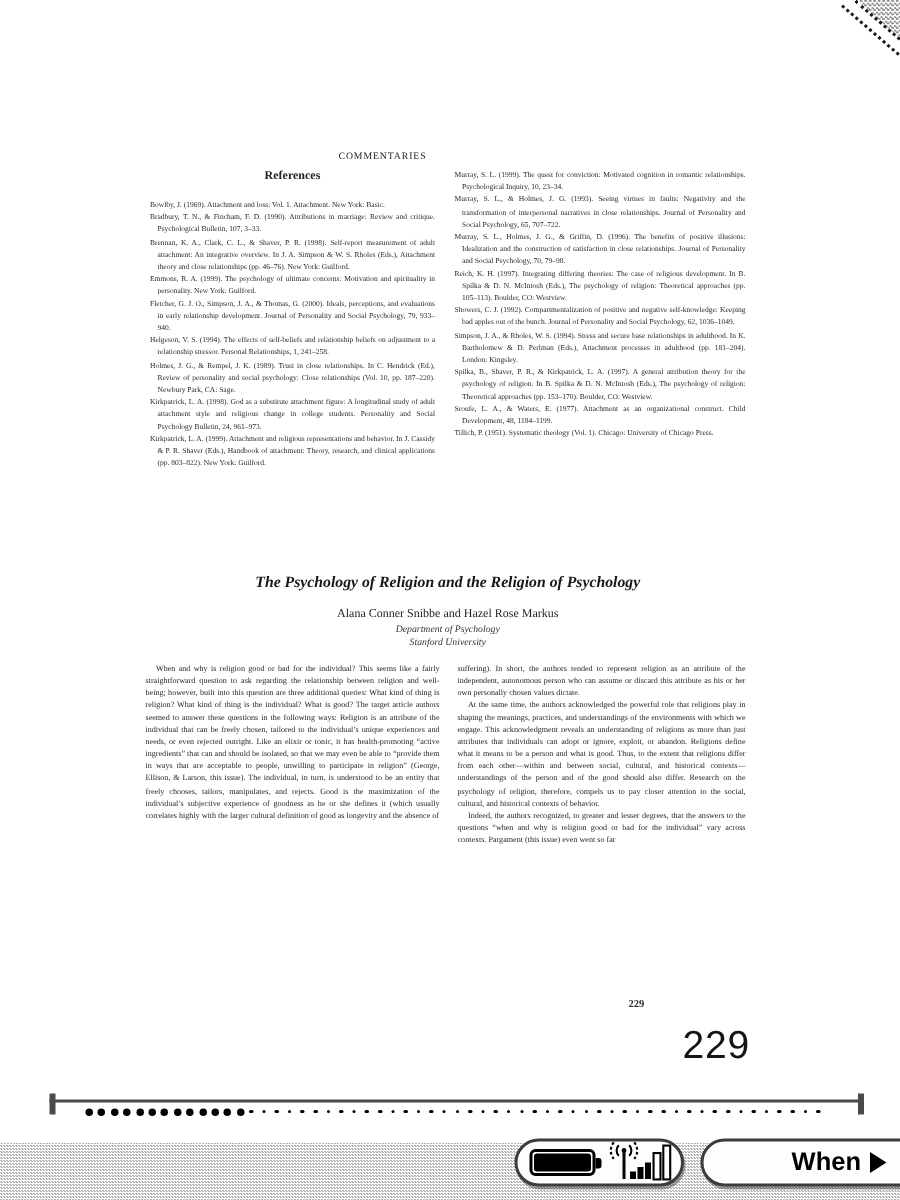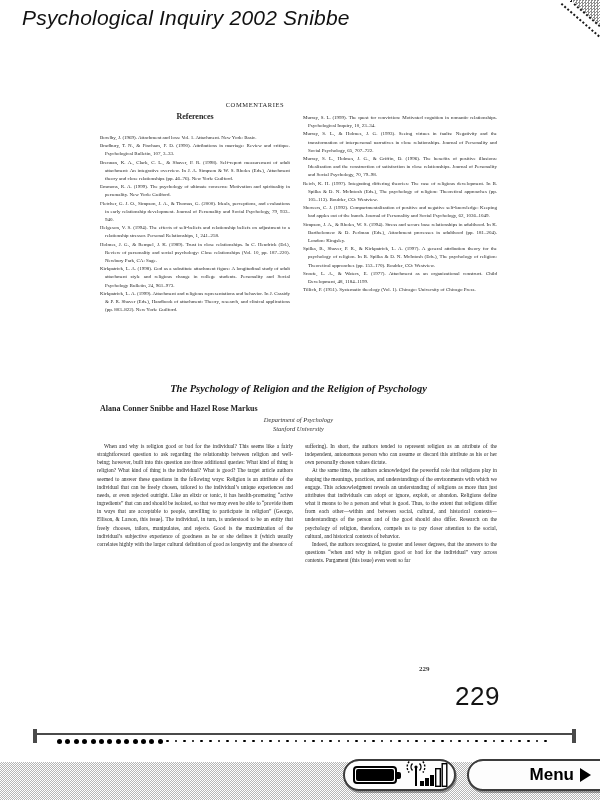--- a/index.html
+++ b/index.html
@@ -28,22 +28,22 @@
   .ref-heading { position:absolute; left:100px; top:112px; width:190px; text-align:center;
           font-weight:bold; font-size:8px; }
   .ref-col { position:absolute; }
   .ref-col.left  { left:100px; top:134px; width:190px; }
   .ref-col.right { left:303px; top:114px; width:194px; }
   .ref-entry { font-size:5px; line-height:8.2px; text-align:justify;
           text-indent:-5px; padding-left:5px; color:#262626; }
 
   .article-title   { position:absolute; left:100px; top:383px; width:397px; text-align:center;
           font-weight:bold; font-size:10.5px; color:#171717;font-style:italic; }
-  .article-authors { position:absolute; left:100px; top:404px; width:397px; 
-          font-weight:bold; font-size:8px; }
+  .article-authors { position:absolute; left:100px; top:404px; width:397px; text-align:center;
+          font-weight:normal; font-size:8px; }
   .article-affil   { position:absolute; left:100px; width:397px; text-align:center;
           font-style:italic; font-size:6.5px; color:#333; }
   .affil1 { top:416px; } .affil2 { top:425px; }
 
   .body-col { position:absolute; top:442px; }
   .body-col.left  { left:97px;  width:196px; }
   .body-col.right { left:305px; width:192px; }
   .para { font-size:5.4px; line-height:8.15px; text-align:justify; text-indent:7px; color:#262626; }
   .body-col.right .para:first-child { text-indent:0; }
 
@@ -78,21 +78,20 @@
   .menu-pill { left:467px; width:150px; justify-content:flex-end; padding-right:24px; gap:4px; }
   .menu-label { font-size:17px; font-weight:bold; color:#000; }
   .menu-arrow { width:0; height:0; border-left:11px solid #000; border-top:7px solid transparent;
           border-bottom:7px solid transparent; margin-left:2px; }
 </style>
 </head>
 <body>
 
 <div class="screen">
 
-  <div class="book-title">Psychological Inquiry 2002 Snibbe</div>
 
   <div class="dogear">
     <div class="dogear-fill"></div>
     <div class="dogear-line a"></div>
     <div class="dogear-line b"></div>
   </div>
 
   <div class="scan">
     <div class="running-head">COMMENTARIES</div>
     <div class="ref-heading">References</div>
@@ -165,18 +164,18 @@
         <rect x="9" y="7" width="2" height="18" fill="#000"></rect>
         <rect x="14" y="20" width="4" height="5" fill="#000"></rect>
         <rect x="19" y="17" width="4" height="8" fill="#000"></rect>
         <rect x="24" y="14" width="4" height="11" fill="#000"></rect>
         <rect x="29.7" y="7.7" width="4.6" height="17.6" fill="#fff" stroke="#000" stroke-width="1.4"></rect>
         <rect x="36.2" y="2.7" width="4.6" height="22.6" fill="#fff" stroke="#000" stroke-width="1.4"></rect>
       </svg>
     </div>
 
     <div class="pill menu-pill">
-      <span class="menu-label">Menu</span>
+      <span class="menu-label">When</span>
       <span class="menu-arrow"></span>
     </div>
   </div>
 
 </div>
 
 </body></html>

